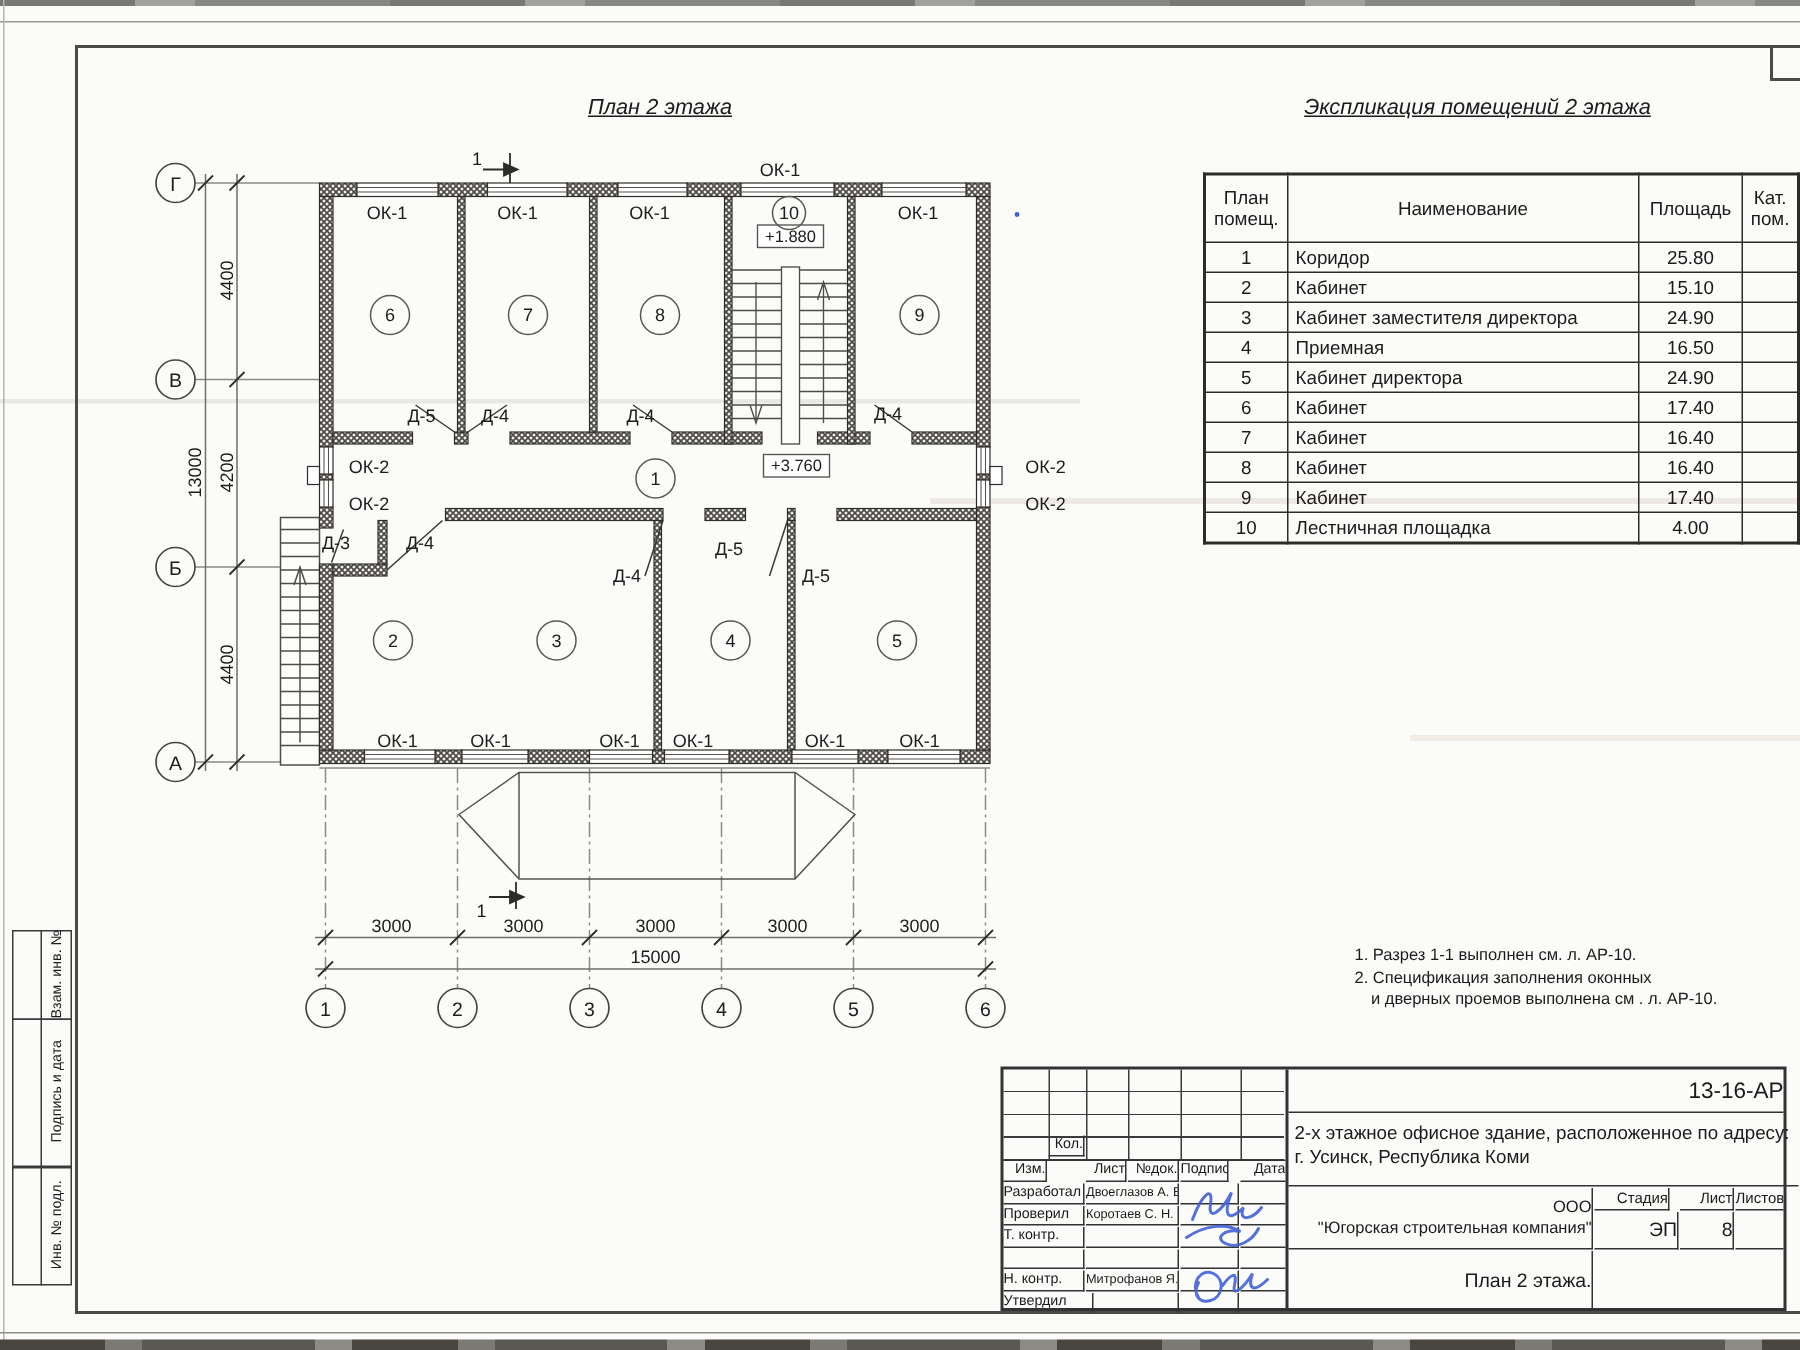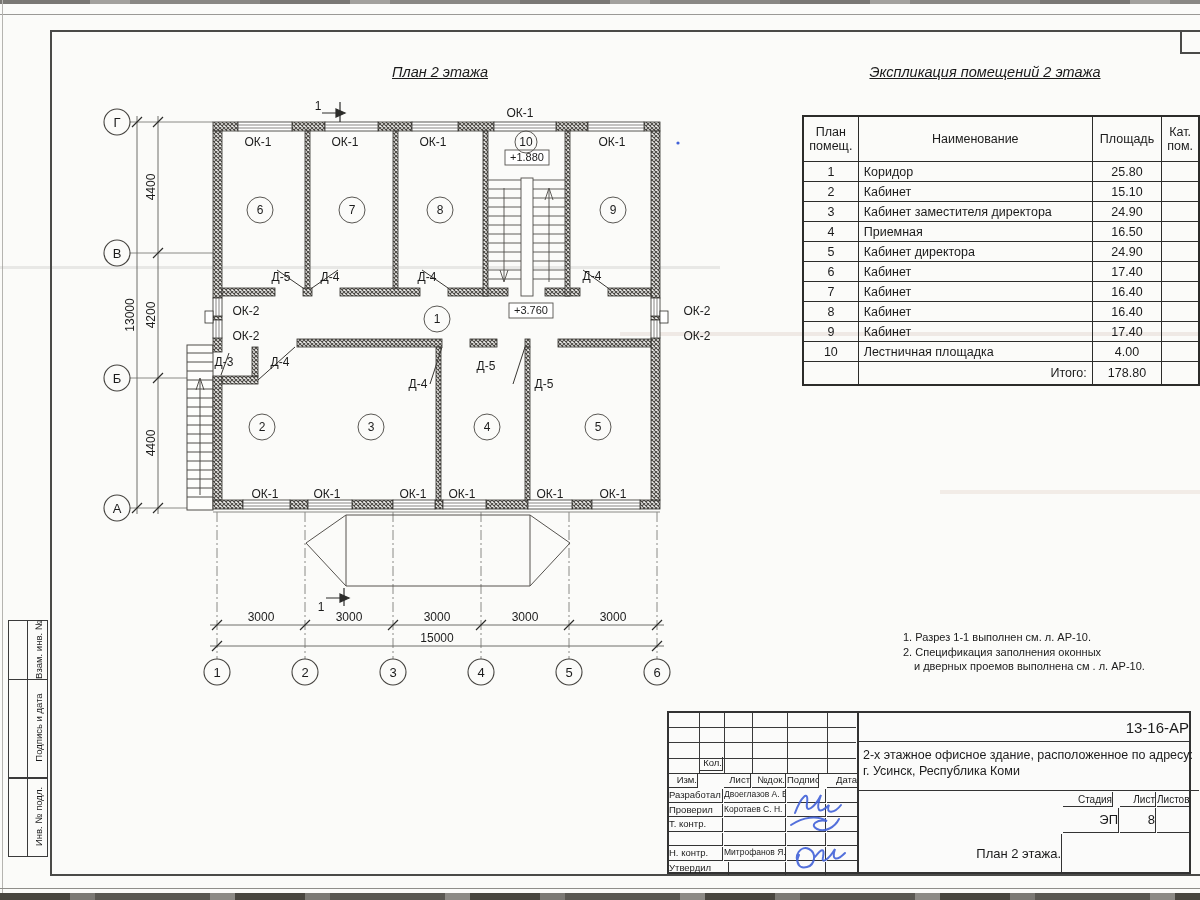--- a/index.html
+++ b/index.html
@@ -383,26 +383,20 @@
           <td class="c-name">Кабинет</td>
           <td class="c-area">17.40</td>
           <td class="c-cat"></td>
         </tr>
     <tr class="r">
           <td class="c-num">10</td>
           <td class="c-name">Лестничная площадка</td>
           <td class="c-area">4.00</td>
           <td class="c-cat"></td>
         </tr>
-    <tr class="total">
-      <td class="c-num"></td>
-      <td class="c-name" style="text-align:right;">Итого:</td>
-      <td class="c-area">178.80</td>
-      <td class="c-cat"></td>
-    </tr>
   </tbody>
     </table>
 
   <div class="abs notes" style="left:903px;top:630px;width:290px;">
     <div>1. Разрез 1-1 выполнен см. л. АР-10.</div>
     <div>2. Спецификация заполнения оконных</div>
     <div style="padding-left:11px;">и дверных проемов выполнена см . л. АР-10.</div>
   </div>
 
   <div class="abs tb">
@@ -442,20 +436,24 @@
     <div class="cell br" style="left:118px;top:148.5px;width:39px;height:13px;"></div>
     <div class="cell" style="left:158px;top:148.5px;width:30px;height:13px;"></div>
 
     <div class="cell" style="left:188px;top:0;width:1.5px;height:159px;background:#333;"></div>
 
     <div class="cell ctr bb" style="left:190px;top:0;width:330px;height:29px;font-size:15px;line-height:30px;">13-16-АР</div>
     <div class="cell bb" style="left:190px;top:30px;width:340px;height:48px;font-size:12.5px;line-height:16px;padding:4px 0 0 4px;white-space:normal;">
       <span>2-х этажное офисное здание, расположенное по адресу:</span><br>
       <span>г. Усинск, Республика Коми</span>
     </div>
+    <div class="cell ctr bb br" style="left:190px;top:79px;width:203px;height:41px;font-size:11px;line-height:14px;padding-top:6px;white-space:normal;">
+      <span>ООО</span><br>
+      <span>"Югорская строительная компания"</span>
+    </div>
     <div class="cell ctr bb br" style="left:394px;top:79px;width:50px;height:15px;font-size:10px;line-height:16px;">Стадия</div>
     <div class="cell ctr bb br" style="left:451px;top:79px;width:36px;height:15px;font-size:10px;line-height:16px;">Лист</div>
     <div class="cell ctr bb" style="left:488px;top:79px;width:32px;height:15px;font-size:10px;line-height:16px;">Листов</div>
     <div class="cell ctr bb br" style="left:394px;top:95px;width:56px;height:25px;font-size:13px;line-height:24px;">ЭП</div>
     <div class="cell ctr bb br" style="left:451px;top:95px;width:36px;height:25px;font-size:13px;line-height:24px;">8</div>
     <div class="cell ctr bb" style="left:488px;top:95px;width:32px;height:25px;"></div>
     <div class="cell ctr br" style="left:190px;top:121px;width:203px;height:38px;font-size:13px;line-height:40px;">План 2 этажа.</div>
 
     <svg class="cell" style="left:112px;top:60px;width:80px;height:103px;" viewBox="0 0 80 103">
       <g fill="none" stroke="#4161d8" stroke-width="2" stroke-linecap="round" opacity="0.9">

